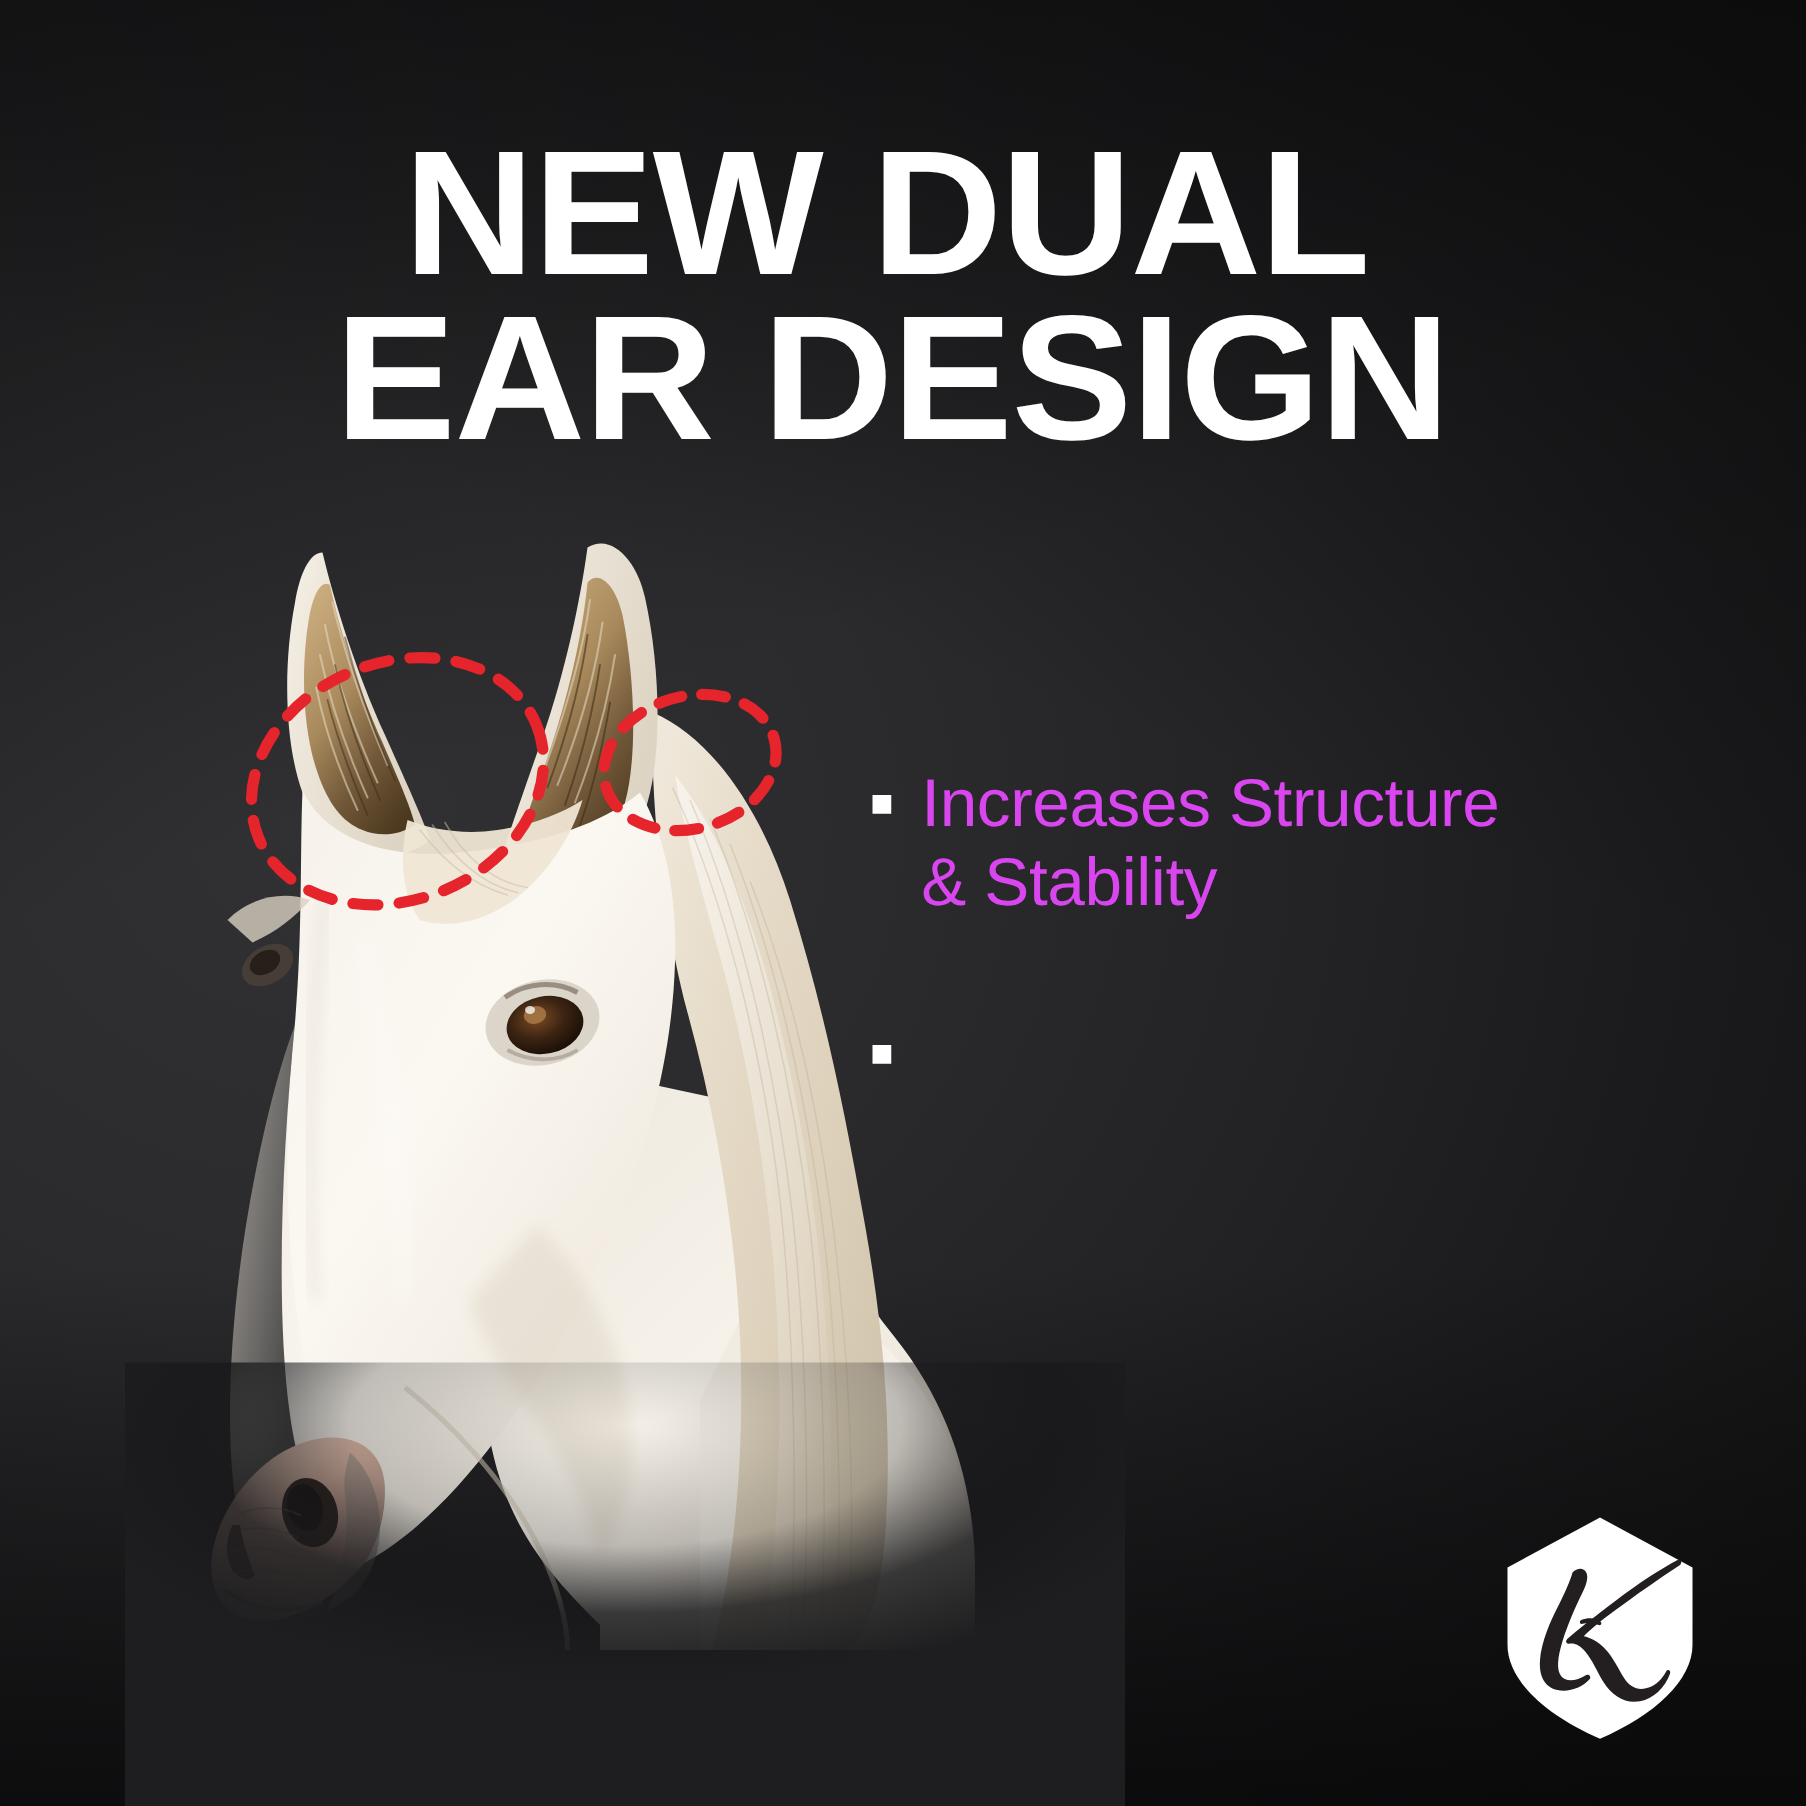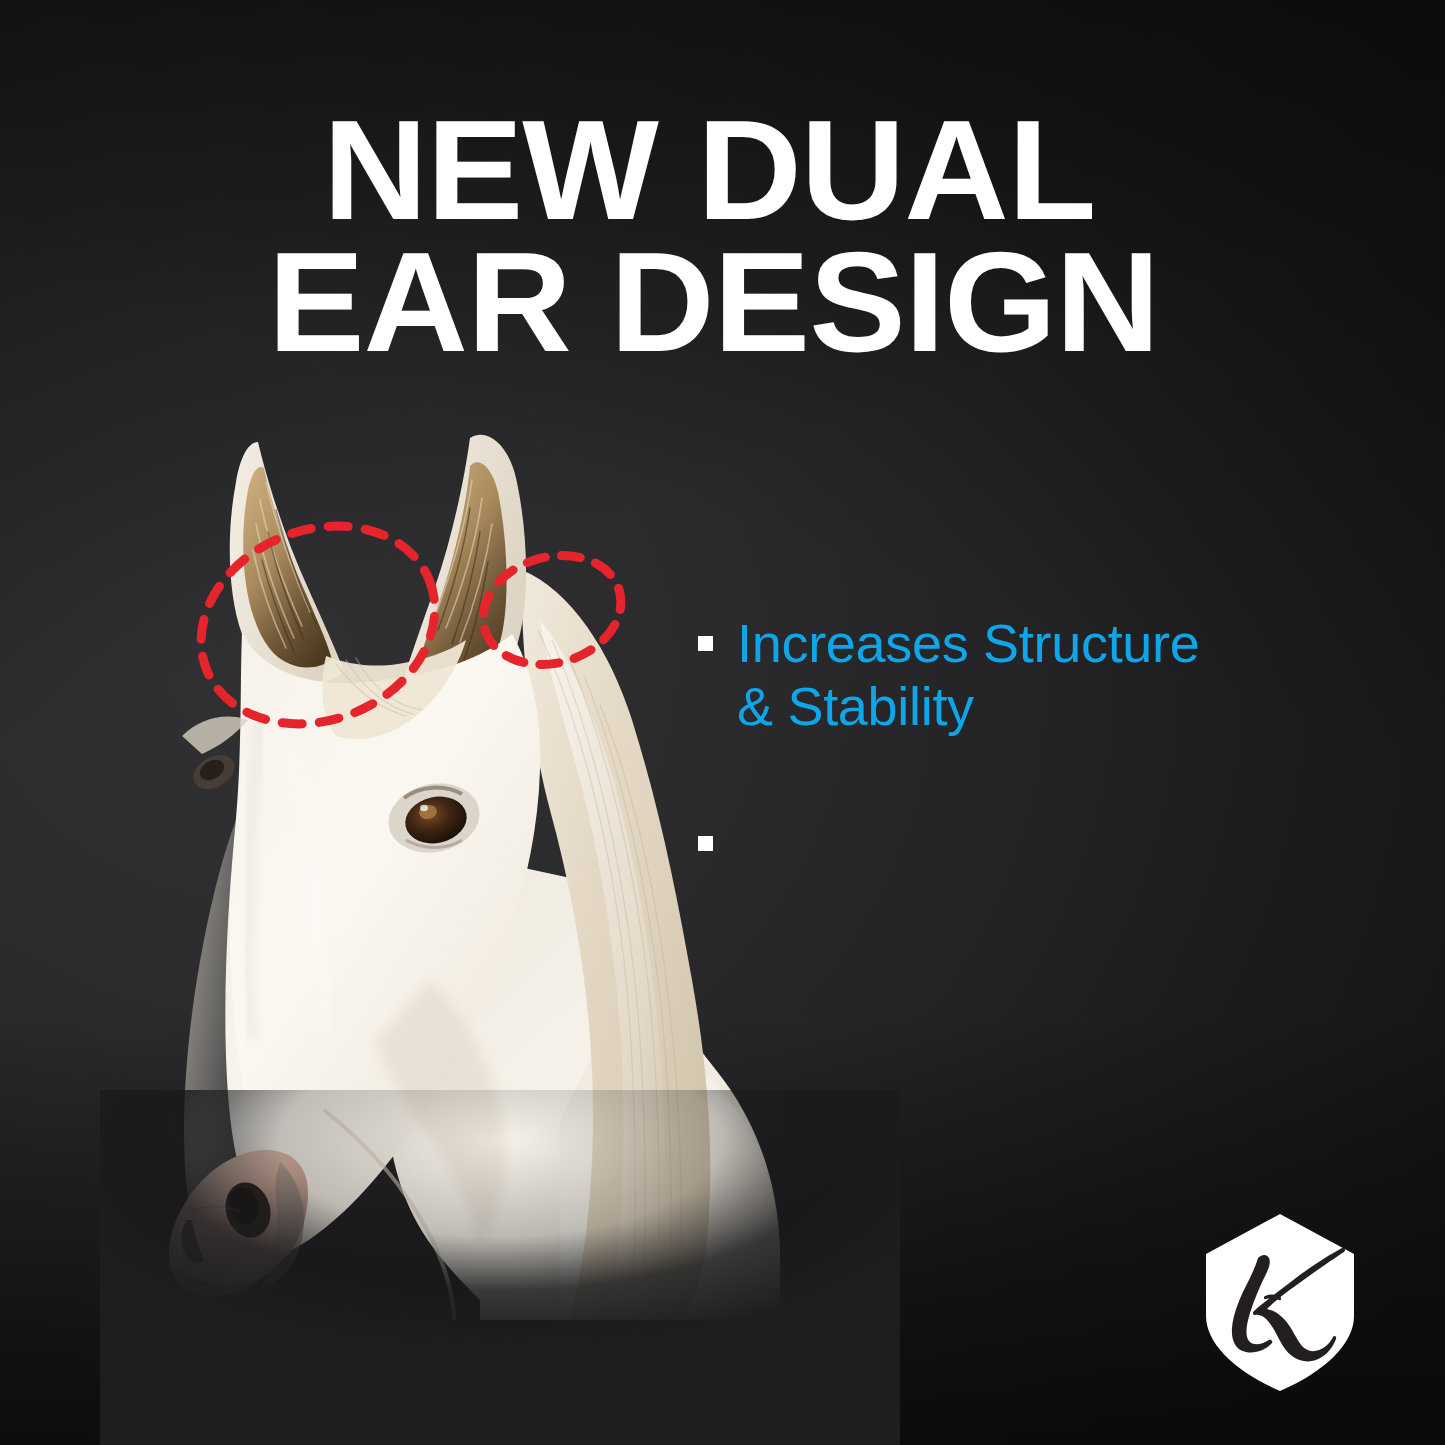--- a/index.html
+++ b/index.html
@@ -64,21 +64,21 @@
   }
   .bullet-marker {
     width: 15px;
     height: 15px;
     background: #ffffff;
     margin-top: 24px;
     margin-right: 24px;
     flex: 0 0 auto;
   }
   .bullet-text {
-    color: #0ea5e9;
+    color: #d946ef;
     font-size: 54px;
     line-height: 1.17;
     font-weight: 400;
     letter-spacing: -0.3px;
     white-space: pre-line;
   }
 
   
   .horse-wrap {
     position: absolute;

